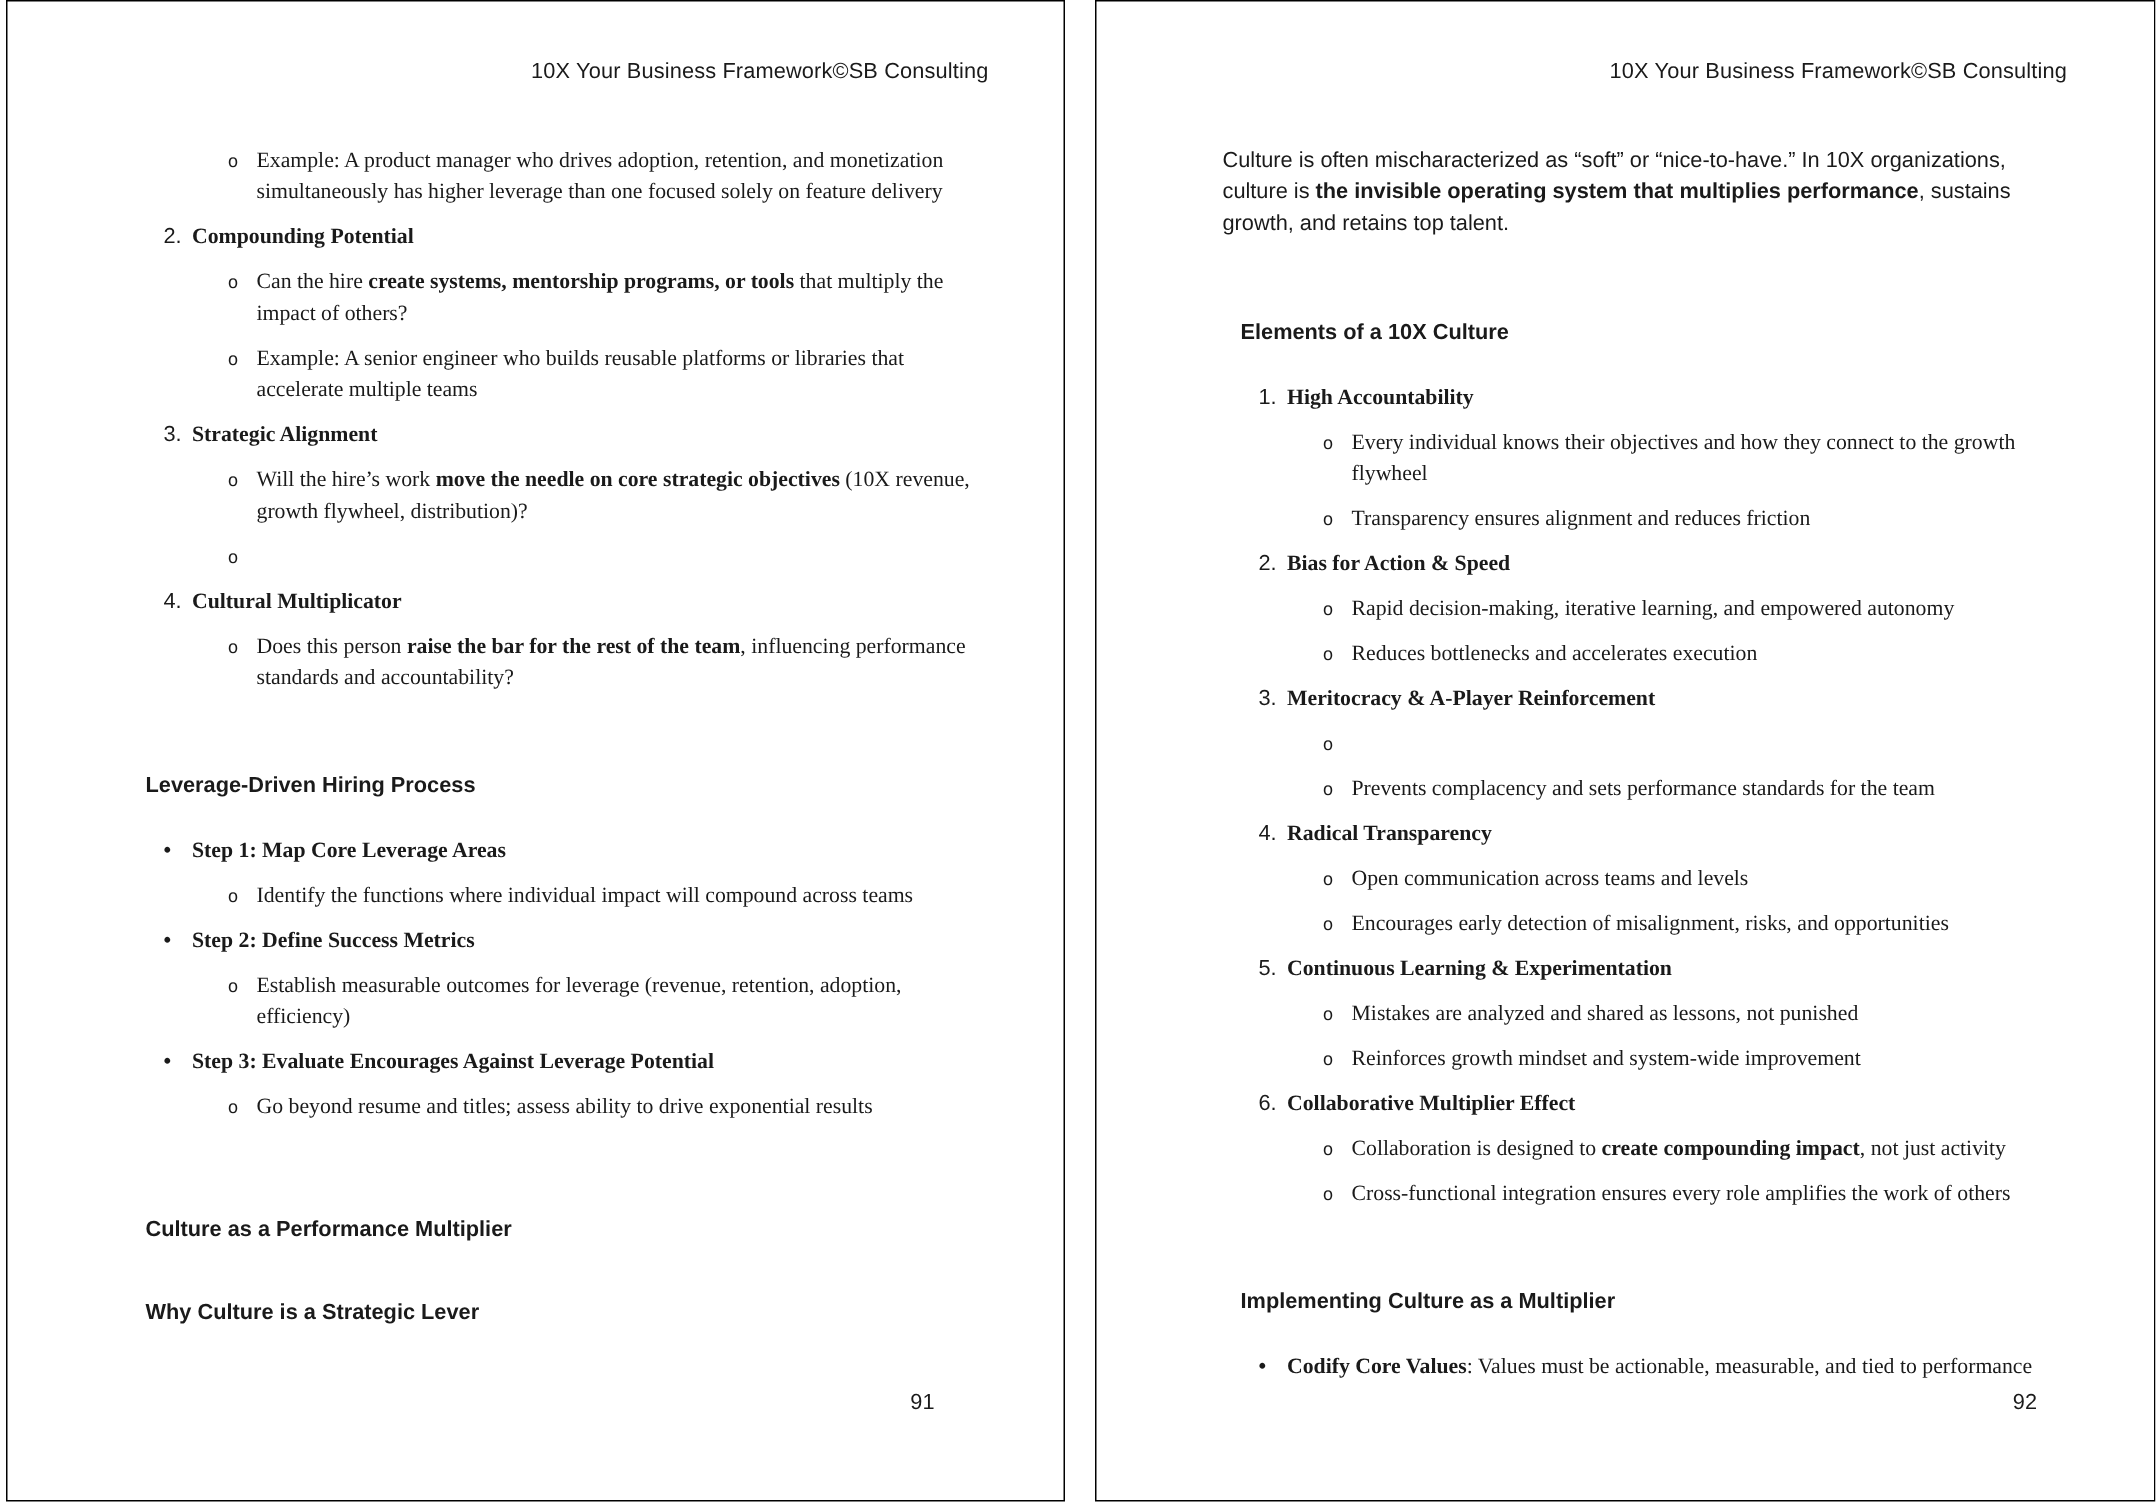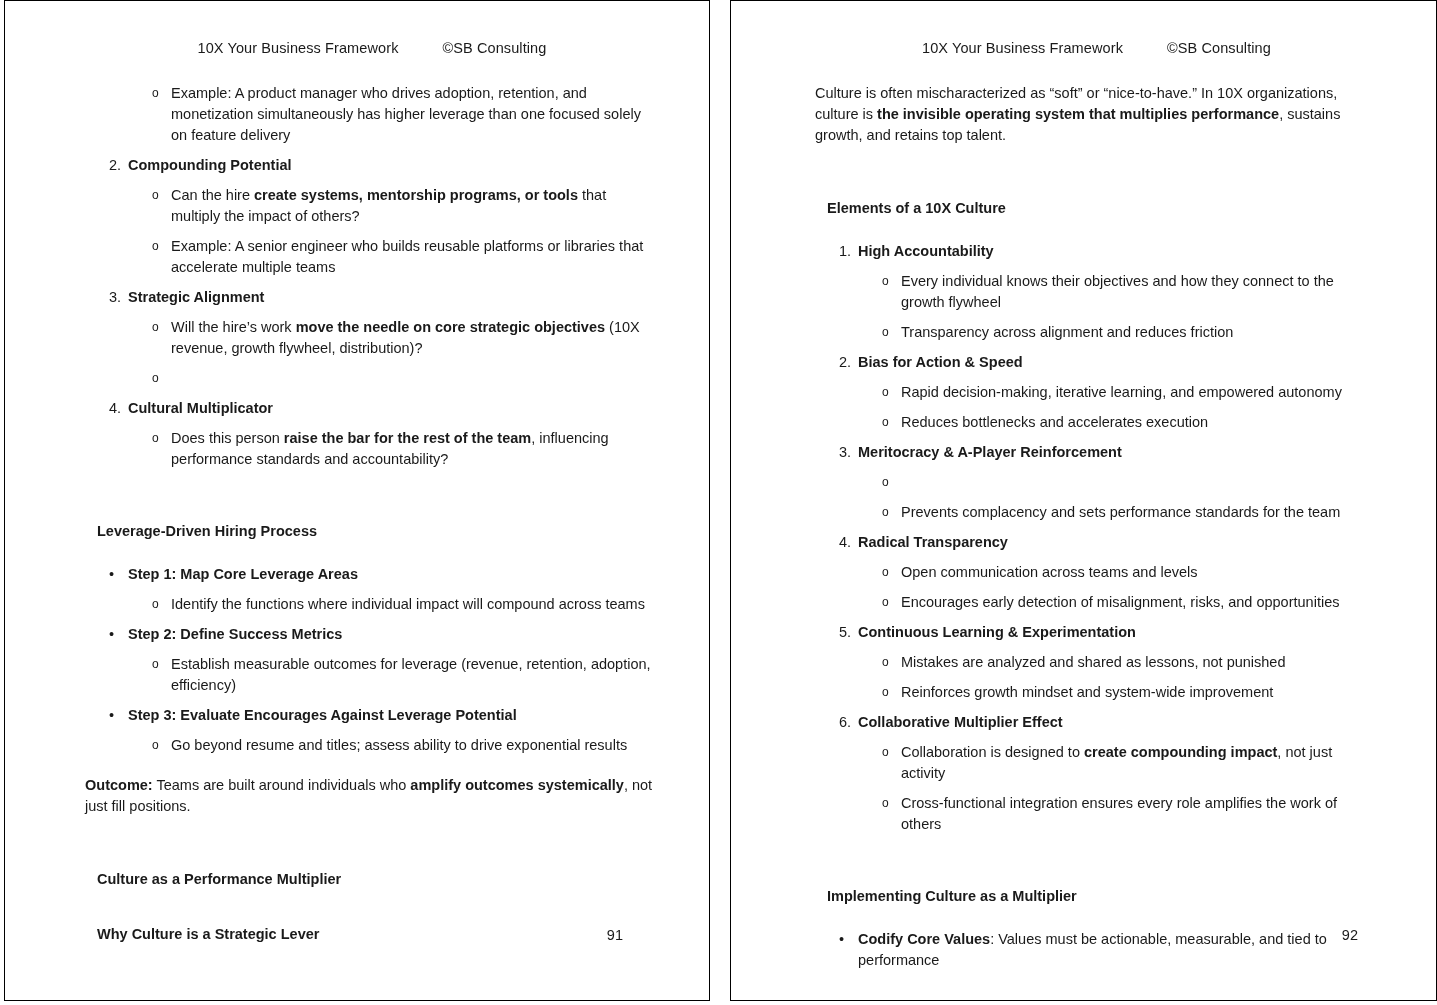--- a/index.html
+++ b/index.html
@@ -39,28 +39,27 @@
   .page-inner {
     padding: 38px 50px 0 80px;
   }
   .page-right .page-inner {
     padding: 38px 58px 0 84px;
   }
 
   
   .runhead {
     display: flex;
-    justify-content: center;
+    justify-content: flex-end;
     align-items: baseline;
     font-size: 14.5px;
     line-height: 18px;
     letter-spacing: 0.1px;
     color: #1a1a1a;
-    margin-bottom: 26px;
-    gap: 44px;
+    margin-bottom: 40px;
   }
   .runhead .rh-right { white-space: nowrap; }
 
   
   .para {
     font-size: 14.5px;
     line-height: 21px;
     margin: 0 0 10px 0;
   }
   .heading {
@@ -77,21 +76,21 @@
     display: flex;
     font-size: 14.5px;
     line-height: 21px;
     margin-bottom: 9px;
   }
   .row:last-child { margin-bottom: 0; }
   .marker {
     flex: 0 0 auto;
     text-align: left;
   }
-  .body { flex: 1 1 auto; }
+  .body { flex: 1 1 auto; font-family: Liberation Serif, serif; }
 
   
   .lvl1 { padding-left: 24px; }
   .lvl1 > .marker { width: 19px; }
   
   .lvl2 { padding-left: 67px; }
   .lvl2 > .marker { width: 19px; }
 
   .b { font-weight: bold; }
 
@@ -190,21 +189,20 @@
         <span class="marker">•</span>
         <span class="body b">Step 3: Evaluate Encourages Against Leverage Potential</span>
       </div>
       <div class="row lvl2">
         <span class="marker hollow">o</span>
         <span class="body">Go beyond resume and titles; assess ability to drive exponential results</span>
       </div>
 
       <div class="spacer-sm"></div>
 
-      <p class="para"><span class="b">Outcome:</span><span> Teams are built around individuals who </span><span class="b">amplify outcomes systemically</span><span>, not just fill positions.</span></p>
 
       <div class="spacer-lg"></div>
 
       <div class="heading">Culture as a Performance Multiplier</div>
       <div class="spacer-sm"></div>
       <div class="heading">Why Culture is a Strategic Lever</div>
 
     </div>
     <div class="pageno">91</div>
   </div>
@@ -228,21 +226,21 @@
       <div class="row lvl1">
         <span class="marker">1.</span>
         <span class="body b">High Accountability</span>
       </div>
       <div class="row lvl2">
         <span class="marker hollow">o</span>
         <span class="body">Every individual knows their objectives and how they connect to the growth flywheel</span>
       </div>
       <div class="row lvl2">
         <span class="marker hollow">o</span>
-        <span class="body">Transparency across alignment and reduces friction</span>
+        <span class="body">Transparency ensures alignment and reduces friction</span>
       </div>
 
       <div class="row lvl1">
         <span class="marker">2.</span>
         <span class="body b">Bias for Action &amp; Speed</span>
       </div>
       <div class="row lvl2">
         <span class="marker hollow">o</span>
         <span class="body">Rapid decision-making, iterative learning, and empowered autonomy</span>
       </div>

